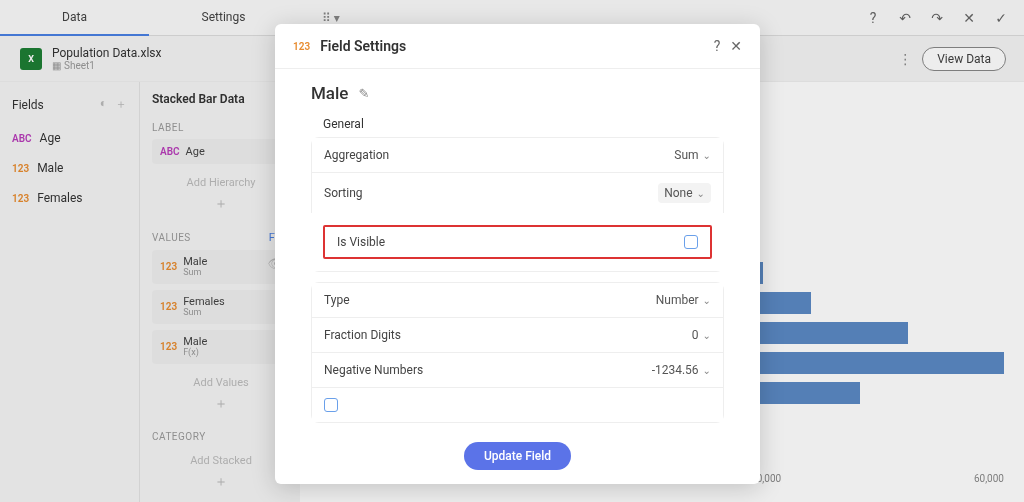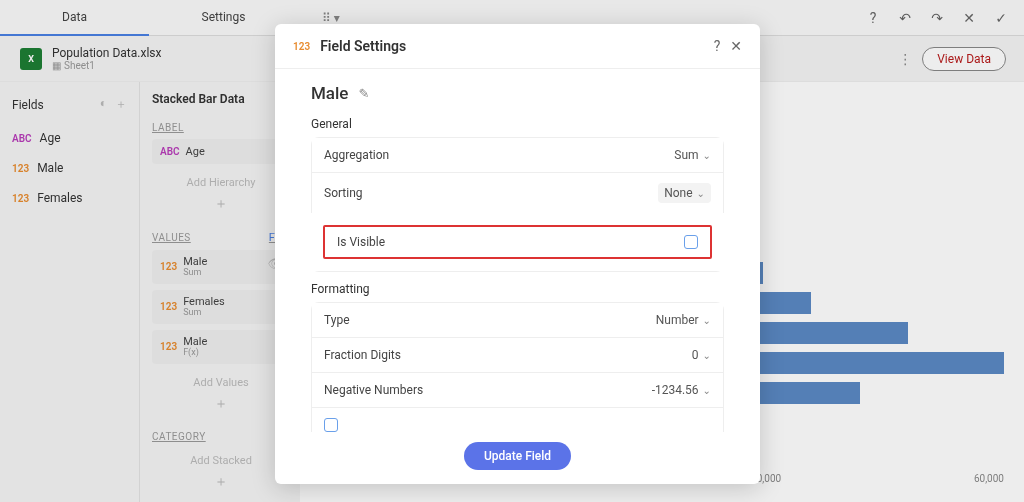--- a/index.html
+++ b/index.html
@@ -15,36 +15,36 @@
   .tab.active { border-bottom-color: #4a80e4; }
   .top-right { margin-left: auto; display: flex; align-items: center; gap: 14px; padding-right: 14px; }
   .top-right .icon-btn { width: 18px; height: 18px; display: flex; align-items: center; justify-content: center; color: #666; font-size: 14px; }
 
   
   .file-row { height: 46px; display: flex; align-items: center; padding-left: 20px; border-bottom: 1px solid #eee; justify-content: space-between; }
   .file-row .left { display: flex; align-items: center; gap: 10px; }
   .xlsx-icon { width: 22px; height: 22px; background: #1e7e34; border-radius: 3px; color: #fff; font-size: 9px; font-weight: bold; display: flex; align-items: center; justify-content: center; }
   .file-meta .name { font-size: 12px; color: #333; }
   .file-meta .sheet { font-size: 10px; color: #999; }
-  .view-data-btn { margin-right: 18px; border: 1px solid #888; border-radius: 14px; padding: 4px 14px; font-size: 12px; background: #fff; color: #b91c1c; }
+  .view-data-btn { margin-right: 18px; border: 1px solid #888; border-radius: 14px; padding: 4px 14px; font-size: 12px; background: #fff; color: #404040; }
   .dots { margin-left: auto; margin-right: 10px; color: #888; font-size: 14px; }
 
   
   .main { display: flex; height: calc(502px - 36px - 46px); }
 
   .col-fields { width: 140px; border-right: 1px solid #e2e2e2; padding-top: 10px; }
   .col-fields .hdr { display: flex; align-items: center; justify-content: space-between; padding: 4px 12px 10px; font-size: 12px; color: #333; }
   .col-fields .hdr .icons { display: flex; gap: 8px; color: #bbb; }
   .field-item { display: flex; align-items: center; gap: 8px; padding: 8px 12px; font-size: 12px; color: #333; }
   .abc { color: #b83dba; font-size: 10px; font-weight: 600; }
   .num { color: #e88b2e; font-size: 10px; font-weight: 600; }
 
   .col-config { width: 160px; padding: 10px 10px 0 12px; }
   .col-config h4 { font-size: 12px; color: #333; font-weight: 600; margin-bottom: 16px; }
-  .section-label { font-size: 10px; letter-spacing: 0.5px; color: #999; text-transform: uppercase; margin: 12px 0 6px; display:flex; justify-content:space-between; align-items:center;text-decoration:underline;}
+  .section-label { font-size: 10px; letter-spacing: 0.5px; color: #999; text-transform: uppercase; margin: 12px 0 6px; display:flex; justify-content:space-between; align-items:center;}
   .section-label .fx { color: #4a80e4; font-size: 11px; text-transform:none; }
   .chip { background: #eee; border-radius: 4px; padding: 6px 8px; margin-bottom: 6px; display: flex; align-items: center; gap: 6px; font-size: 11px; color: #444; position: relative; }
   .chip .sub { font-size: 9px; color: #999; display:block; }
   .chip .txt { line-height: 1.1; }
   .chip.placeholder { background: transparent; border: none; color: #bbb; display:flex; justify-content:space-between;flex-direction:column; }
   .plus { color: #bbb; font-size: 14px; }
   .eye { position:absolute; right:6px; top:6px; color:#bbb; font-size:13px;}
 
   .col-chart { flex: 1; background: #fff; position: relative; }
   .chart-area { position: absolute; left: 30px; top: 90px; right: 20px; bottom: 30px; }
@@ -56,21 +56,21 @@
   .modal { position: absolute; left: 275px; top: 24px; width: 485px; height: 460px; background: #fff; border-radius: 6px; box-shadow: 0 4px 24px rgba(0,0,0,0.18); z-index: 10; display: flex; flex-direction: column; }
   .modal-hdr { display: flex; align-items: center; padding: 14px 18px; }
   .modal-hdr .num { margin-right: 10px; }
   .modal-hdr h3 { font-size: 14px; font-weight: 600; color: #333; flex: 1; }
   .modal-hdr .icon-btn { color: #666; margin-left: 10px; font-size: 14px; }
   .modal-divider { height:1px; background:#eee; }
   .modal-body { padding: 14px 36px 0; overflow-y: auto; flex: 1; }
   .field-name-row { display: flex; align-items: center; gap: 10px; margin-bottom: 14px; }
   .field-name-row h2 { font-size: 17px; font-weight: 500; color: #333; }
   .pencil { color: #888; font-size: 13px; }
-  .grp-label { font-size: 12px; color: #333; margin: 6px 0 6px; }
+  .grp-label { font-size: 12px; color: #333; margin: 6px 12px 6px; }
   .setting-row { display: flex; align-items: center; justify-content: space-between; padding: 10px 12px; font-size: 12px; color: #444; border: 1px solid #eee; border-bottom: none; background:#fff; }
   .setting-row:last-of-type { }
   .settings-block { border-radius: 8px; overflow:hidden; margin-bottom: 10px; }
   .settings-block .setting-row:last-child { border-bottom: 1px solid #eee; }
   .setting-row .val { color: #555; display: flex; align-items: center; gap: 4px; font-size: 12px; }
   .setting-row .val.dd { background: #f3f3f3; padding: 3px 6px; border-radius: 4px; }
   .chk { width: 14px; height: 14px; border: 1.5px solid #6aa0ea; border-radius: 3px; }
   .setting-row.highlight-outer { padding:12px; border:none; }
   .highlight-box { border: 2px solid #d33; border-radius: 2px; padding: 8px 12px; display: flex; justify-content: space-between; align-items:center; width:100%; }
   .row-sub { font-size: 9px; color: #bbb; line-height:1; }
@@ -230,21 +230,20 @@
           </span>
       </div>
       <div class="setting-row highlight-outer">
         <div class="highlight-box">
           <span>Is Visible</span>
           <span class="chk"></span>
         </div>
       </div>
     </div>
 
-    <div class="grp-label">Formatting</div>
     <div class="settings-block">
       <div class="setting-row">
         <span>Type</span>
         <span class="val">
             <span>Number</span>
             <span class="chev">⌄</span>
           </span>
       </div>
       <div class="setting-row">
         <span>Fraction Digits</span>

